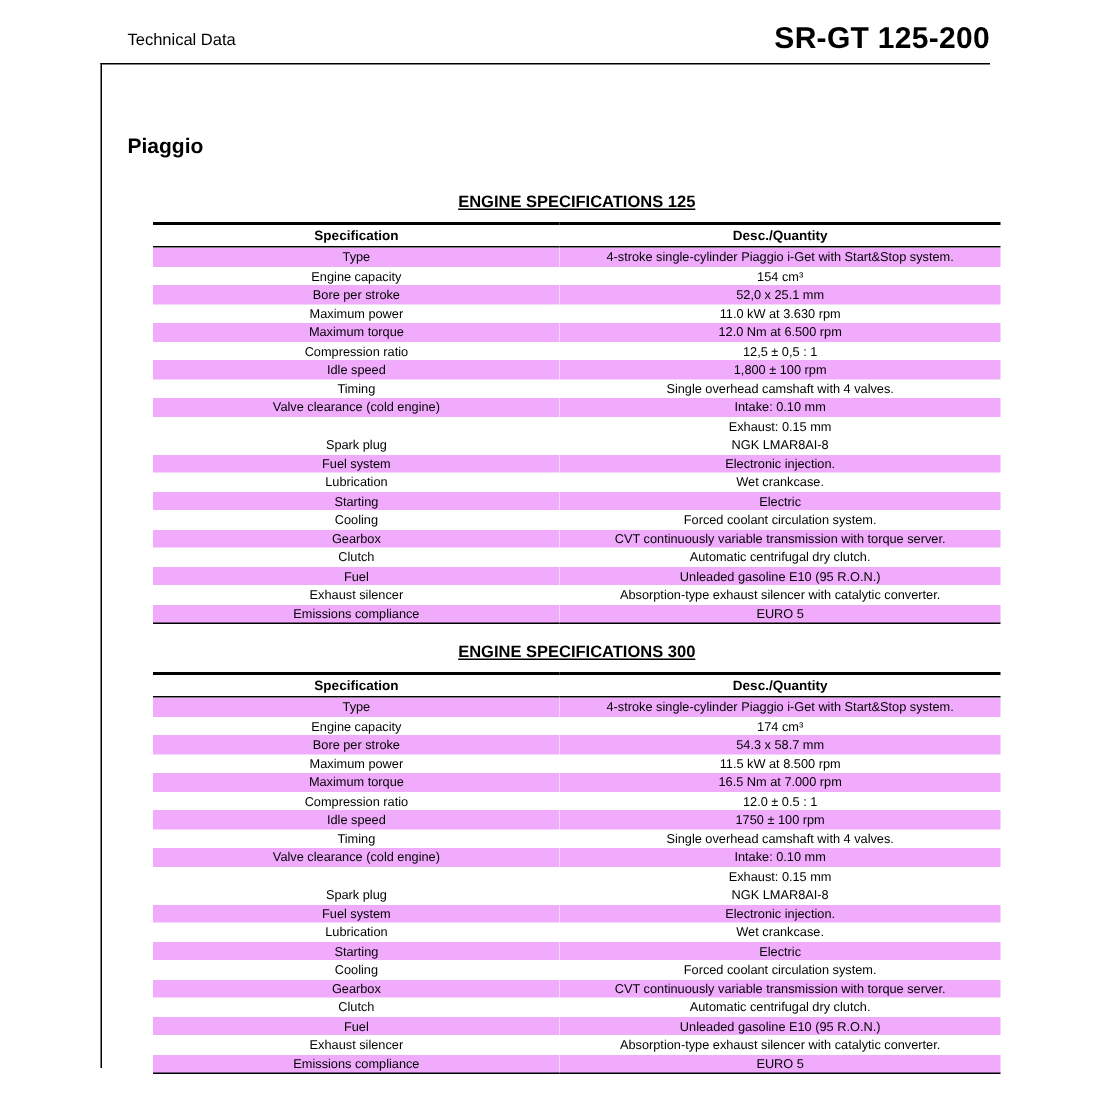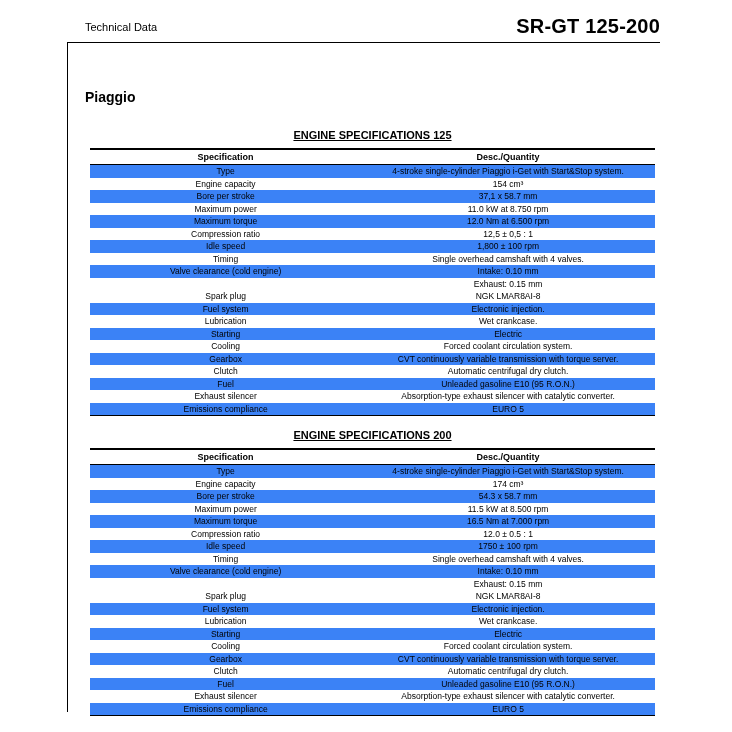--- a/index.html
+++ b/index.html
@@ -6,38 +6,38 @@
   .page {
     position:relative; width:732px; height:732px; background:#ffffff;
     font-family:"Liberation Sans", sans-serif; color:#000;
     overflow:hidden;
   }
   .hdr-left  { position:absolute; left:85px; top:21px; font-size:11px; }
   .hdr-right { position:absolute; right:72px; top:15px; font-size:20px; font-weight:bold; letter-spacing:0.2px; }
   .hrule { position:absolute; left:67px; top:42px; width:593px; height:1px; background:#000; }
   .vrule { position:absolute; left:67px; top:42px; width:1px; height:670px; background:#000; }
   .engine-heading { position:absolute; left:85px; top:89px; font-size:14px; font-weight:bold; }
-  .tables-area { position:absolute; left:90px; top:129px; width:565px; }
+  .tables-area { position:absolute; left:102px; top:129px; width:565px; }
   .tbl-title {
     text-align:center; font-size:11px; font-weight:bold;
     text-decoration:underline; margin-bottom:7px;
   }
   .tbl-title.second { margin-top:13px; }
   table.spec-table { width:100%; border-collapse:collapse; table-layout:fixed; border-bottom:1.5px solid #000; }
   table.spec-table col.c-spec { width:48%; }
   table.spec-table col.c-desc { width:52%; }
   table.spec-table th {
     border-top:2px solid #000; border-bottom:1px solid #000;
     font-size:9px; font-weight:bold; height:14px; padding:0; 
   }
   table.spec-table td {
     font-size:8.5px; height:12.5px; padding:0 2px; text-align:center;
     white-space:nowrap; overflow:hidden;
   }
-  tr.shaded td { background:#3b82f6; }
+  tr.shaded td { background:#f0abfc; }
 </style>
 </head>
 <body>
 
 <div class="page">
 
   <div class="hdr-left">Technical Data</div>
   <div class="hdr-right">SR-GT 125-200</div>
   <div class="hrule"></div>
   <div class="vrule"></div>
@@ -62,25 +62,25 @@
           <tr class="shaded">
             <td>Type</td>
             <td>4-stroke single-cylinder Piaggio i-Get with Start&amp;Stop system.</td>
           </tr>
           <tr>
             <td>Engine capacity</td>
             <td>154 cm³</td>
           </tr>
           <tr class="shaded">
             <td>Bore per stroke</td>
-            <td>37,1 x 58.7 mm</td>
+            <td>52,0 x 25.1 mm</td>
           </tr>
           <tr>
             <td>Maximum power</td>
-            <td>11.0 kW at 8.750 rpm</td>
+            <td>11.0 kW at 3.630 rpm</td>
           </tr>
           <tr class="shaded">
             <td>Maximum torque</td>
             <td>12.0 Nm at 6.500 rpm</td>
           </tr>
           <tr>
             <td>Compression ratio</td>
             <td>12,5 ± 0,5 : 1</td>
           </tr>
           <tr class="shaded">
@@ -135,21 +135,21 @@
             <td>Exhaust silencer</td>
             <td>Absorption-type exhaust silencer with catalytic converter.</td>
           </tr>
           <tr class="shaded">
             <td>Emissions compliance</td>
             <td>EURO 5</td>
           </tr>
         </tbody>
     </table>
 
-    <div class="tbl-title second">ENGINE SPECIFICATIONS 200</div>
+    <div class="tbl-title second">ENGINE SPECIFICATIONS 300</div>
     <table class="spec-table">
       <colgroup>
           <col class="c-spec">
           <col class="c-desc">
         </colgroup>
       <thead>
         <tr>
           <th>Specification</th>
           <th>Desc./Quantity</th>
         </tr>

